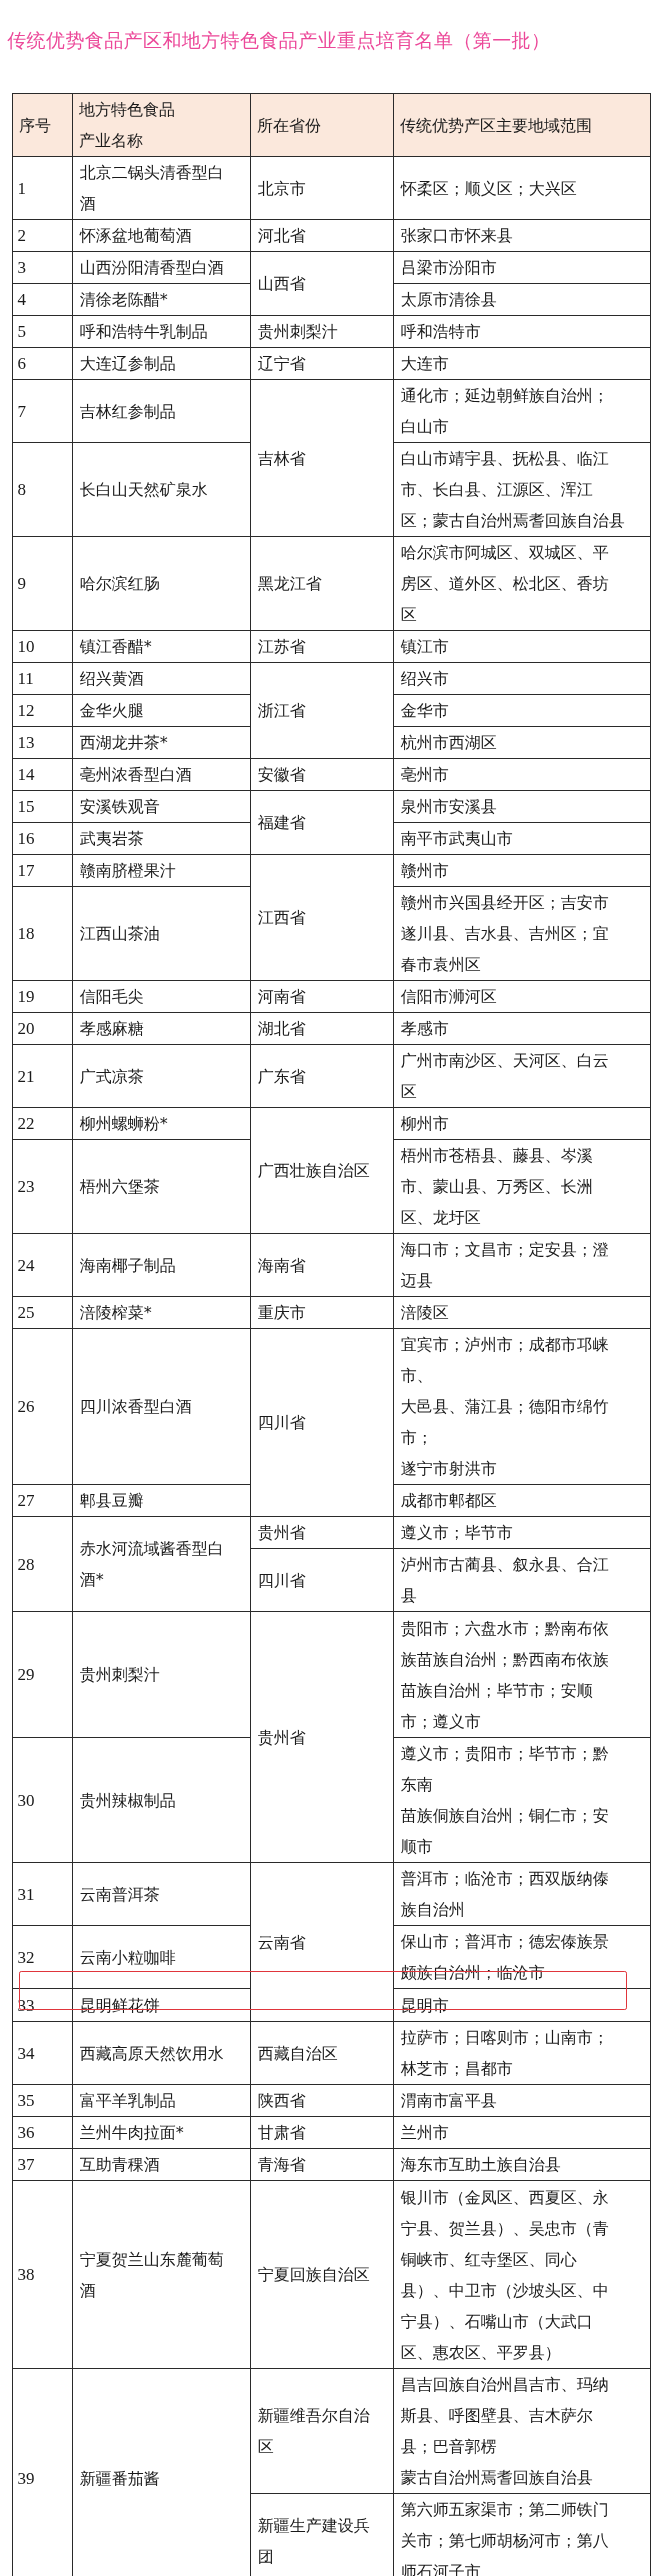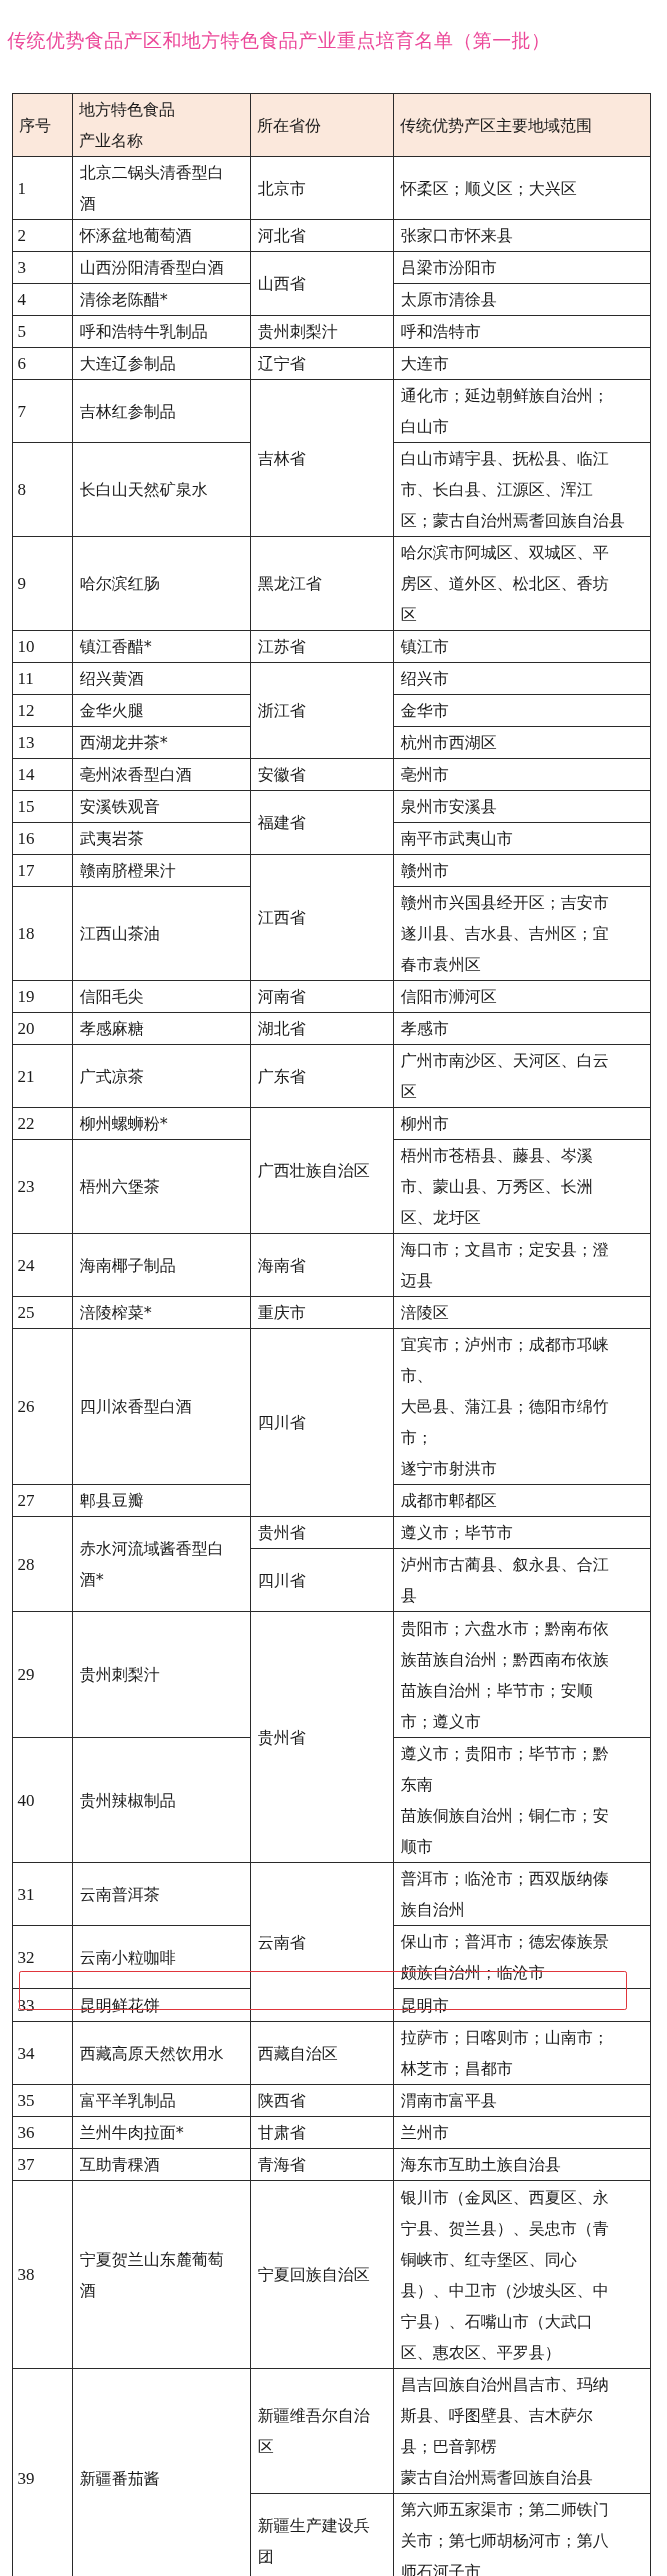--- a/index.html
+++ b/index.html
@@ -226,21 +226,21 @@
       <tr style="height: 126px;">
         <td class="seq">29</td>
         <td class="name multiline">贵州刺梨汁</td>
         <td class="prov multiline" rowspan="2">贵州省</td>
         <td class="region multiline">贵阳市；六盘水市；黔南布依
 族苗族自治州；黔西南布依族
 苗族自治州；毕节市；安顺
 市；遵义市</td>
       </tr>
       <tr style="height: 125px;">
-        <td class="seq">40</td>
+        <td class="seq">30</td>
         <td class="name multiline">贵州辣椒制品</td>
         <td class="region multiline">遵义市；贵阳市；毕节市；黔
 东南
 苗族侗族自治州；铜仁市；安
 顺市</td>
       </tr>
       <tr style="height: 62px; margin-left: 34px;">
         <td class="seq">31</td>
         <td class="name multiline">云南普洱茶</td>
         <td class="prov multiline" rowspan="3">云南省</td>

